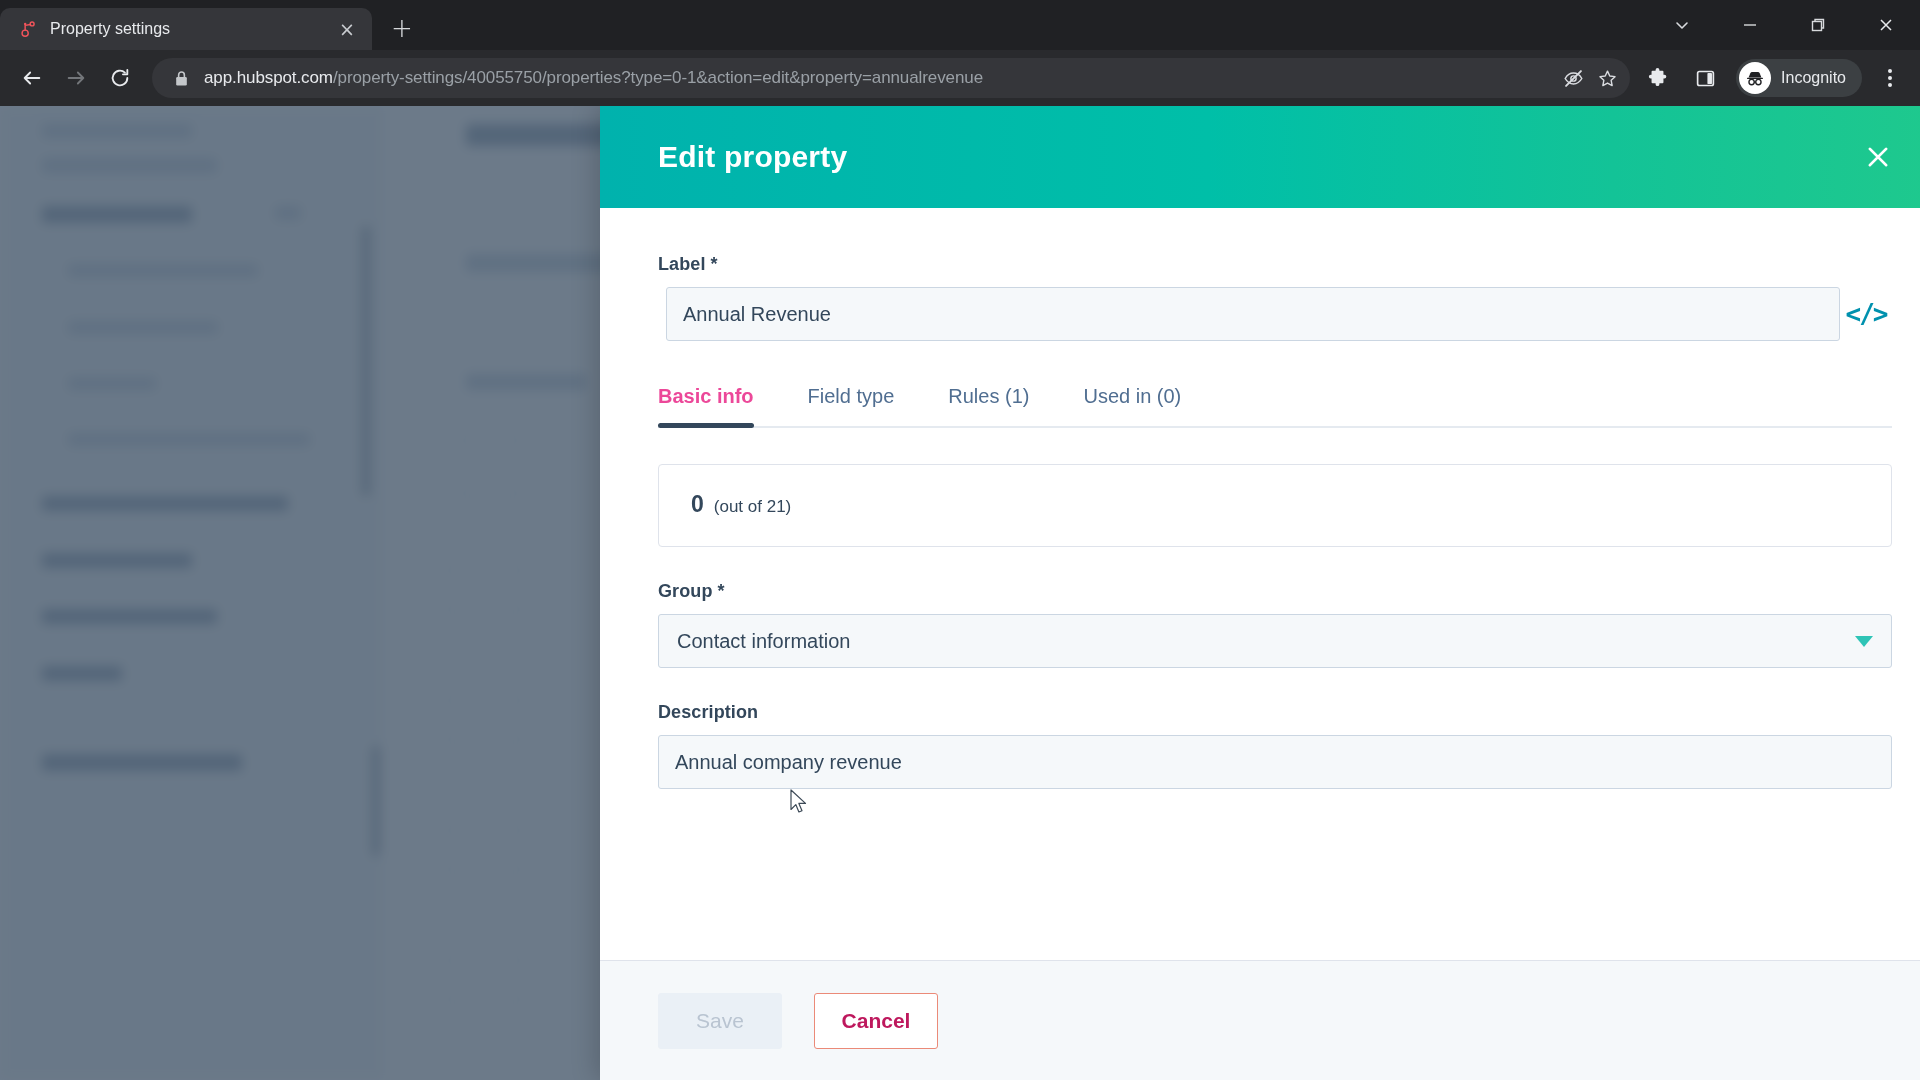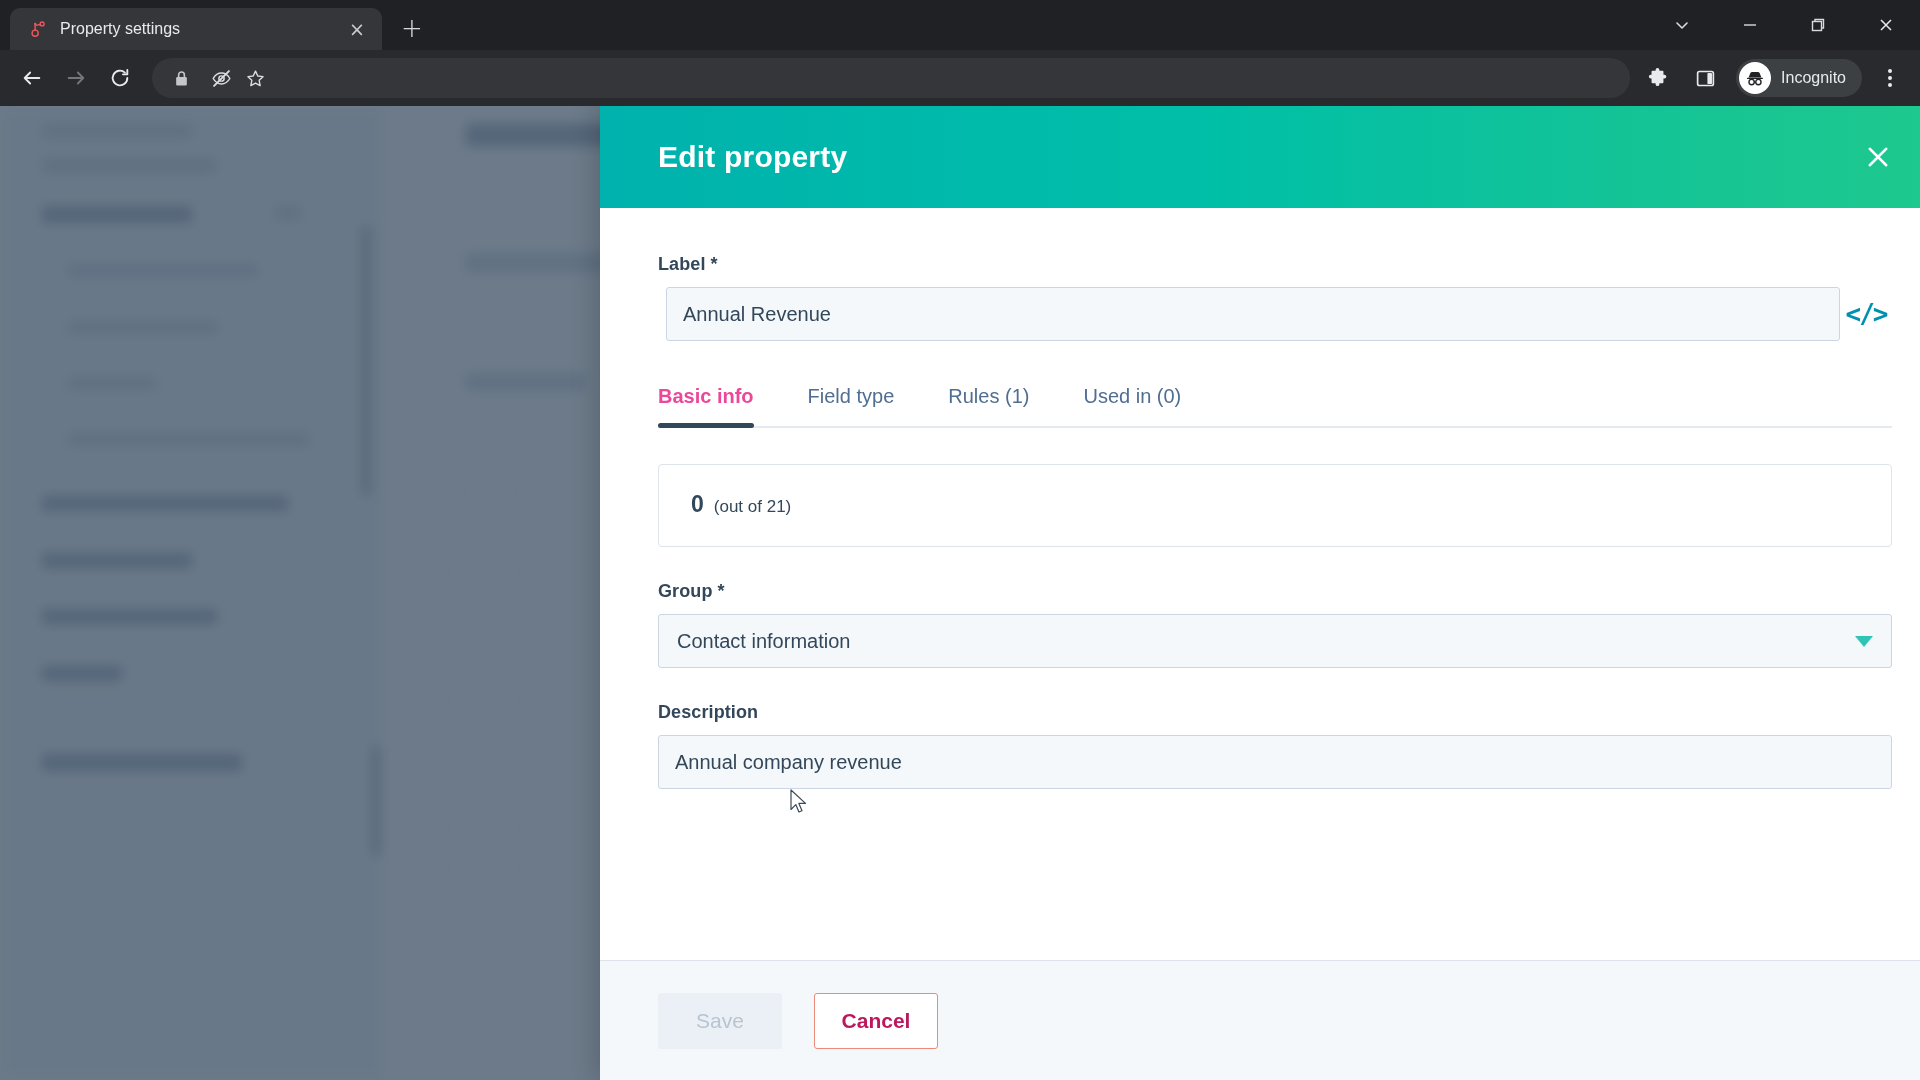--- a/index.html
+++ b/index.html
@@ -18,21 +18,20 @@
     height: 1080px;
     position: relative;
     background: #202124;
   }
 
   .tabstrip {
     height: 50px;
     background: #202124;
     display: flex;
     align-items: flex-end;
-    padding-left: 10px;
     position: relative;
   }
 
   .tab {
     height: 42px;
     width: 372px;
     background: #35363a;
     border-radius: 10px 10px 0 0;
     display: flex;
     align-items: center;
@@ -505,20 +504,21 @@
       </svg>
     </div>
 
     <div class="omnibox">
       <span class="lock-icon">
         <svg width="15" height="17" viewBox="0 0 14 16">
           <rect x="2" y="6.5" width="10" height="8" rx="1.2" fill="#c4c7ca"></rect>
           <path d="M4.3 6.5V4.6a2.7 2.7 0 0 1 5.4 0v1.9" fill="none" stroke="#c4c7ca" stroke-width="1.5"></path>
         </svg>
       </span>
+      <span class="url"><b>app.hubspot.com</b><span>/property-settings/40055750/properties?type=0-1&amp;action=edit&amp;property=annualrevenue</span></span>
       <span class="omni-icon">
         <svg width="21" height="21" viewBox="0 0 24 24">
           <path d="M2.5 12S6 5.8 12 5.8 21.5 12 21.5 12 18 18.2 12 18.2 2.5 12 2.5 12z" fill="none" stroke="#dadce0" stroke-width="1.7"></path>
           <circle cx="12" cy="12" r="3" fill="none" stroke="#dadce0" stroke-width="1.7"></circle>
           <path d="M3.5 20.5L20.5 3.5" stroke="#dadce0" stroke-width="2.2" stroke-linecap="round"></path>
         </svg>
       </span>
       <span class="omni-icon">
         <svg width="21" height="21" viewBox="0 0 24 24">
             <path d="M12 3.6l2.6 5.5 6 .8-4.4 4.2 1.1 6-5.3-2.9-5.3 2.9 1.1-6L3.4 9.9l6-.8z" fill="none" stroke="#dadce0" stroke-width="1.6" stroke-linejoin="round"></path>

